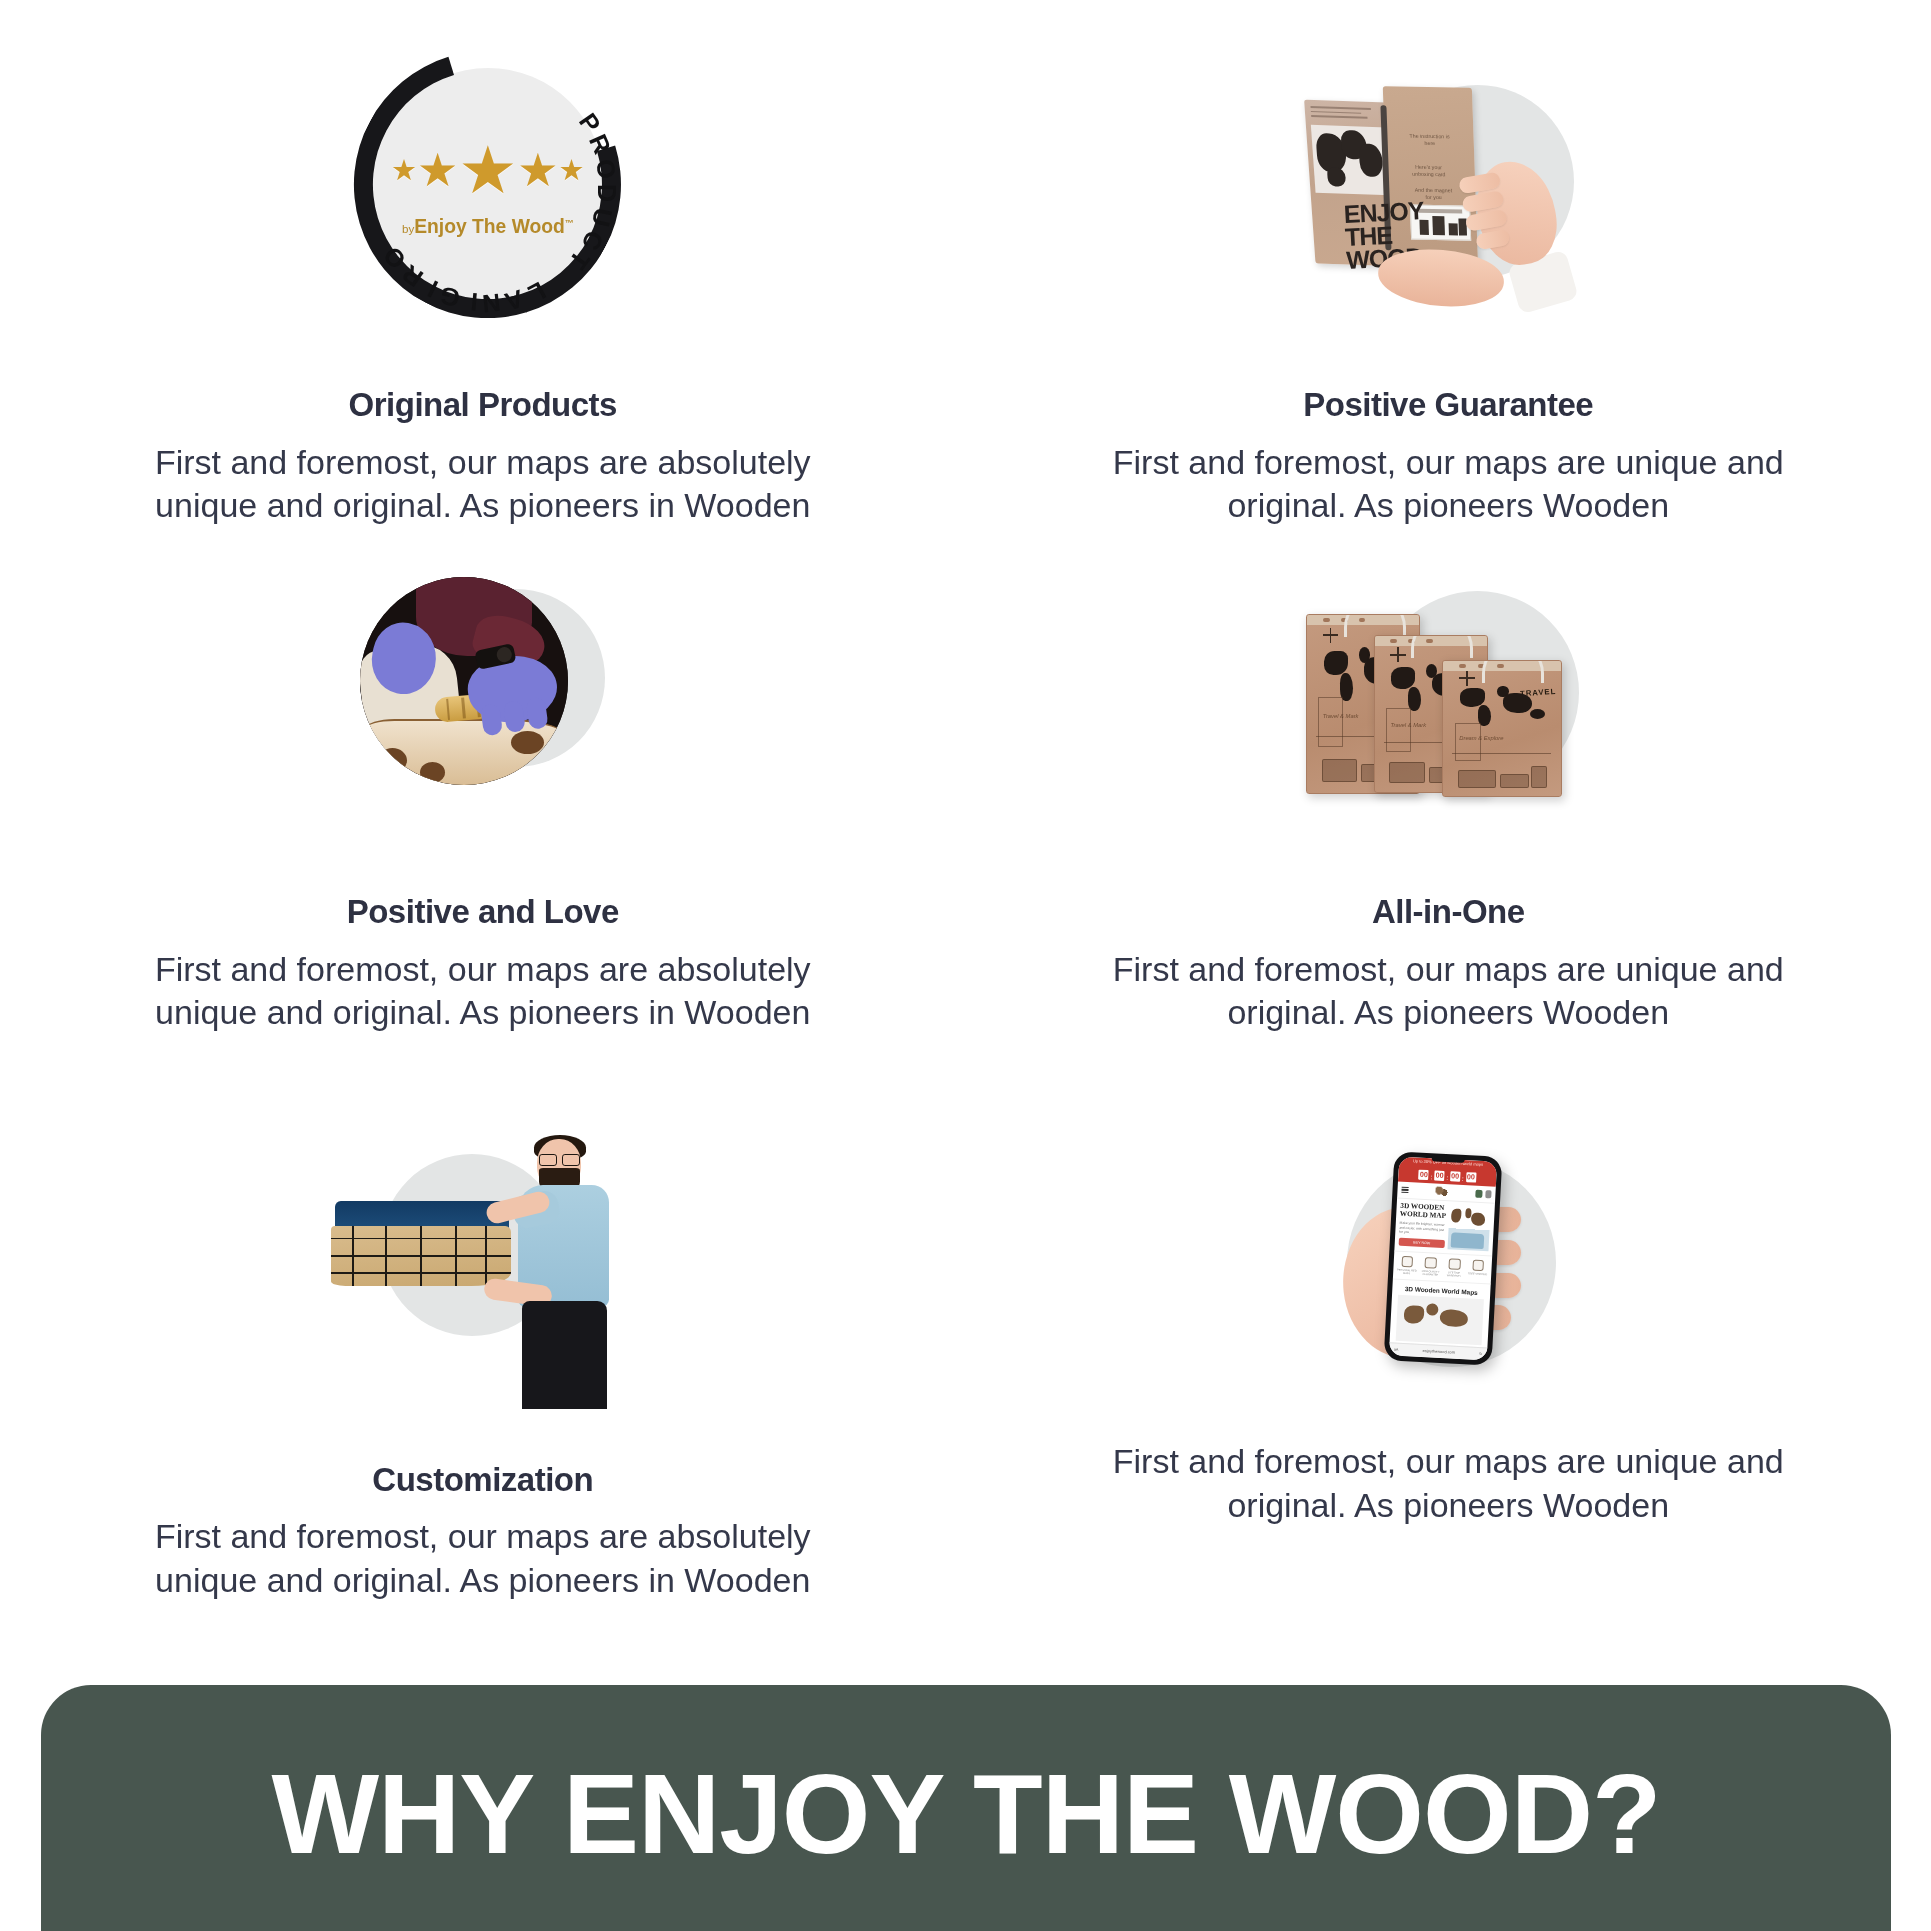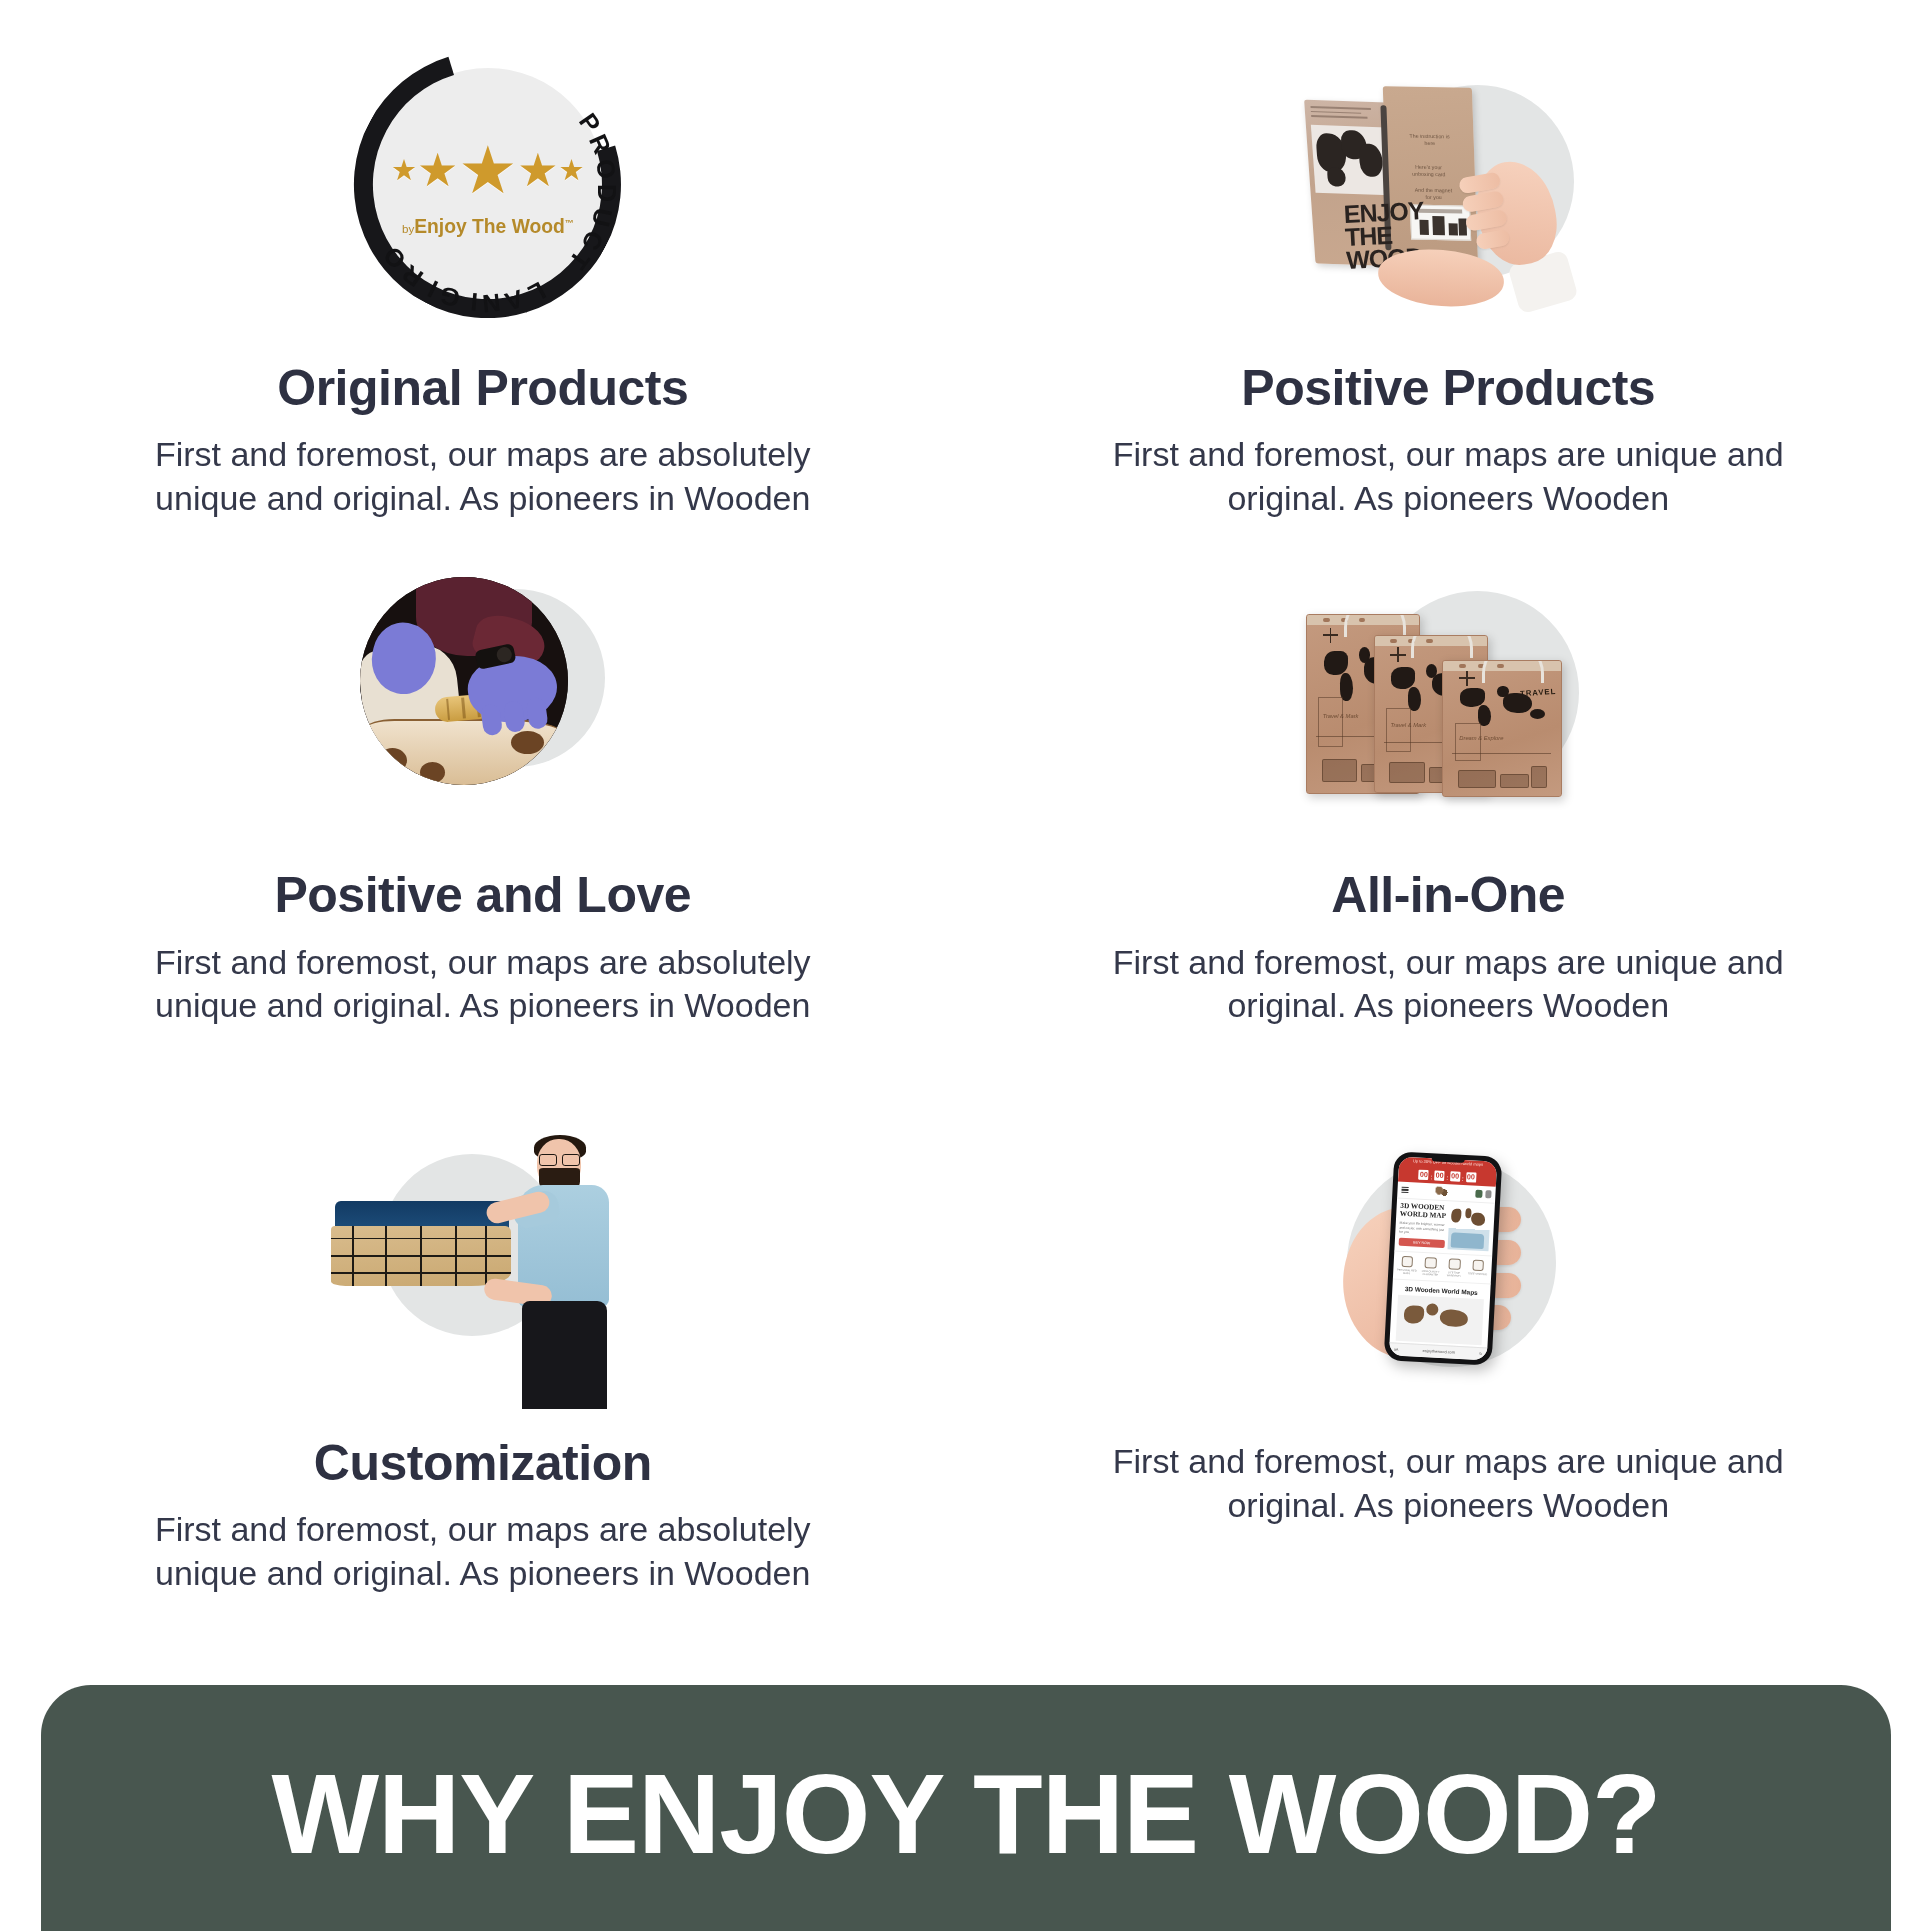--- a/index.html
+++ b/index.html
@@ -34,27 +34,27 @@
   .feature.r3 { padding-top:19.3px; }
 
   .art {
     width:280px; height:280px;
     position:relative;
     flex:0 0 auto;
   }
   .art-wide { width:319px; }
 
   .f-title {
-    font-size:50px;
+    font-size:33px;
     font-weight:bold;
     color:#2e3142;
     letter-spacing:-0.5px;
     text-align:center;
     line-height:1.1;
-    margin-top:13px;
+    margin-top:39px;
     white-space:nowrap;
   }
   .f-body {
     font-size:34px;
     color:#34384a;
     text-align:center;
     line-height:1.28;
     margin-top:17.4px;
     max-width:908px;
     font-weight:400;
@@ -659,21 +659,21 @@
         <div class="hand hand-r">
           <span class="finger"></span>
             <span class="finger"></span>
           <span class="finger"></span>
             <span class="finger"></span>
         </div>
         <div class="hand hand-b"></div>
         <div class="cuff"></div>
       </div>
     </div>
-    <div class="f-title">Positive Products</div>
+    <div class="f-title">Positive Guarantee</div>
     <div class="f-body">First and foremost, our maps are unique and original. As pioneers Wooden</div>
   </div>
 
   <div class="feature r2 left">
     <div class="art">
       <div class="shop">
         <div class="disc"></div>
         <div class="frame">
           <div class="bg-dark"></div>
           <div class="shirt"></div>

